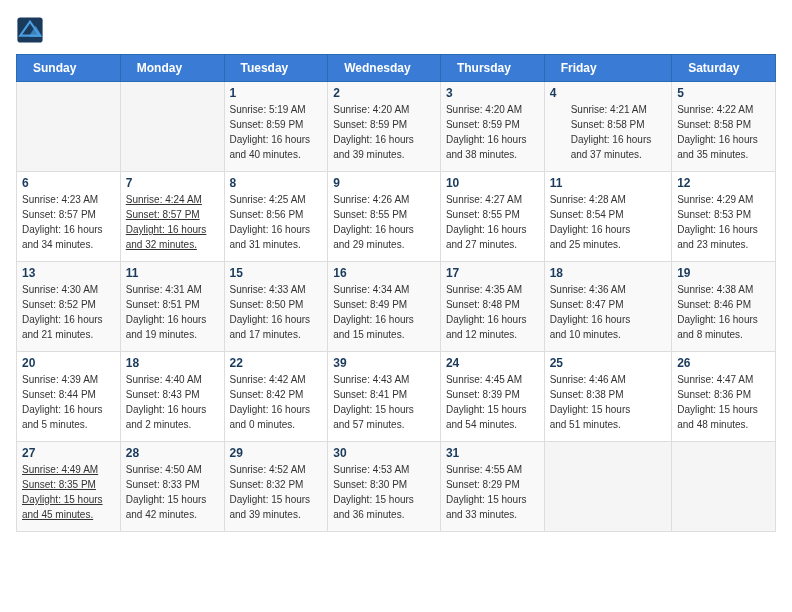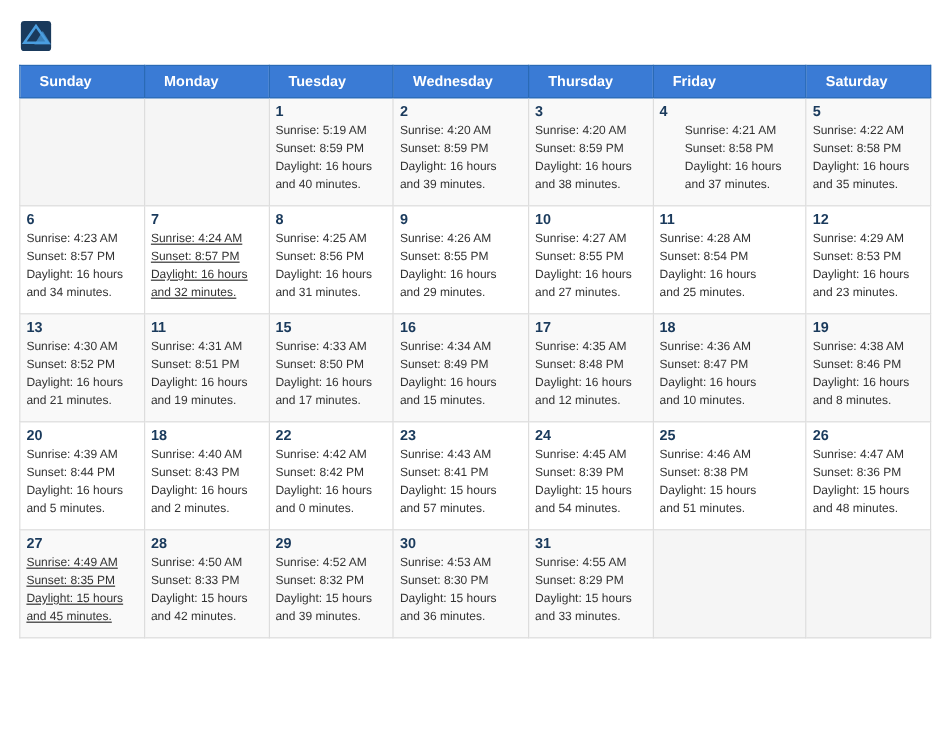--- a/index.html
+++ b/index.html
@@ -282,21 +282,21 @@
 and 2 minutes.</div>
         </td>
         <td>
           <span class="day-number">22</span>
           <div class="day-detail" style="white-space: pre-line;">Sunrise: 4:42 AM
 Sunset: 8:42 PM
 Daylight: 16 hours
 and 0 minutes.</div>
         </td>
         <td>
-          <span class="day-number">23</span>
+          <span class="day-number">39</span>
           <div class="day-detail" style="white-space: pre-line;">Sunrise: 4:43 AM
 Sunset: 8:41 PM
 Daylight: 15 hours
 and 57 minutes.</div>
         </td>
         <td>
           <span class="day-number">24</span>
           <div class="day-detail" style="white-space: pre-line;">Sunrise: 4:45 AM
 Sunset: 8:39 PM
 Daylight: 15 hours

